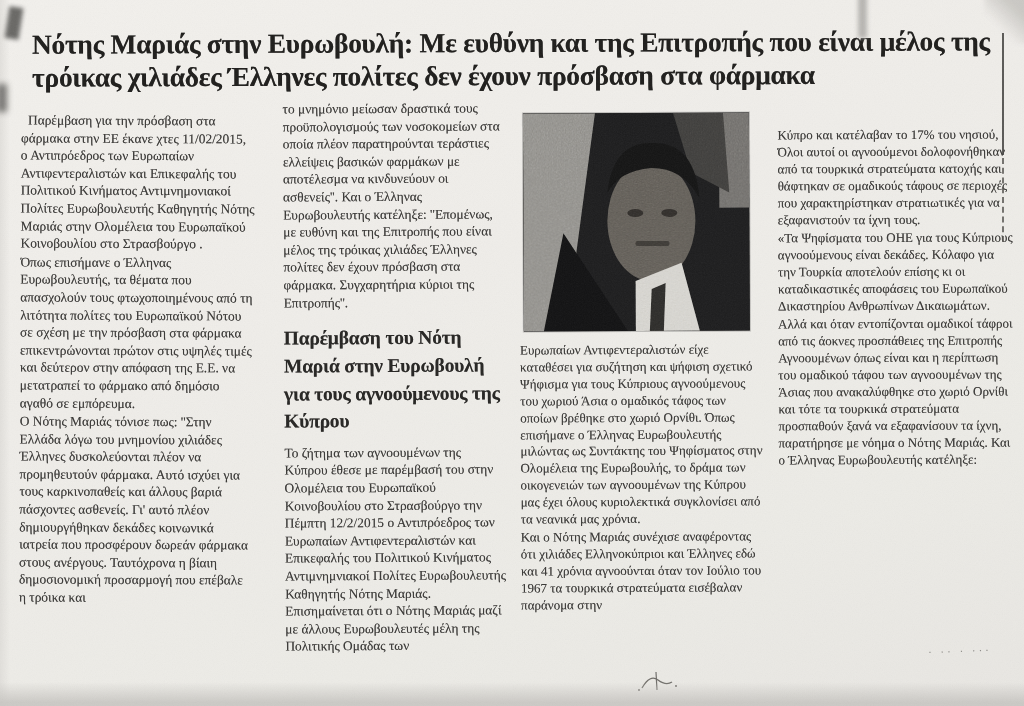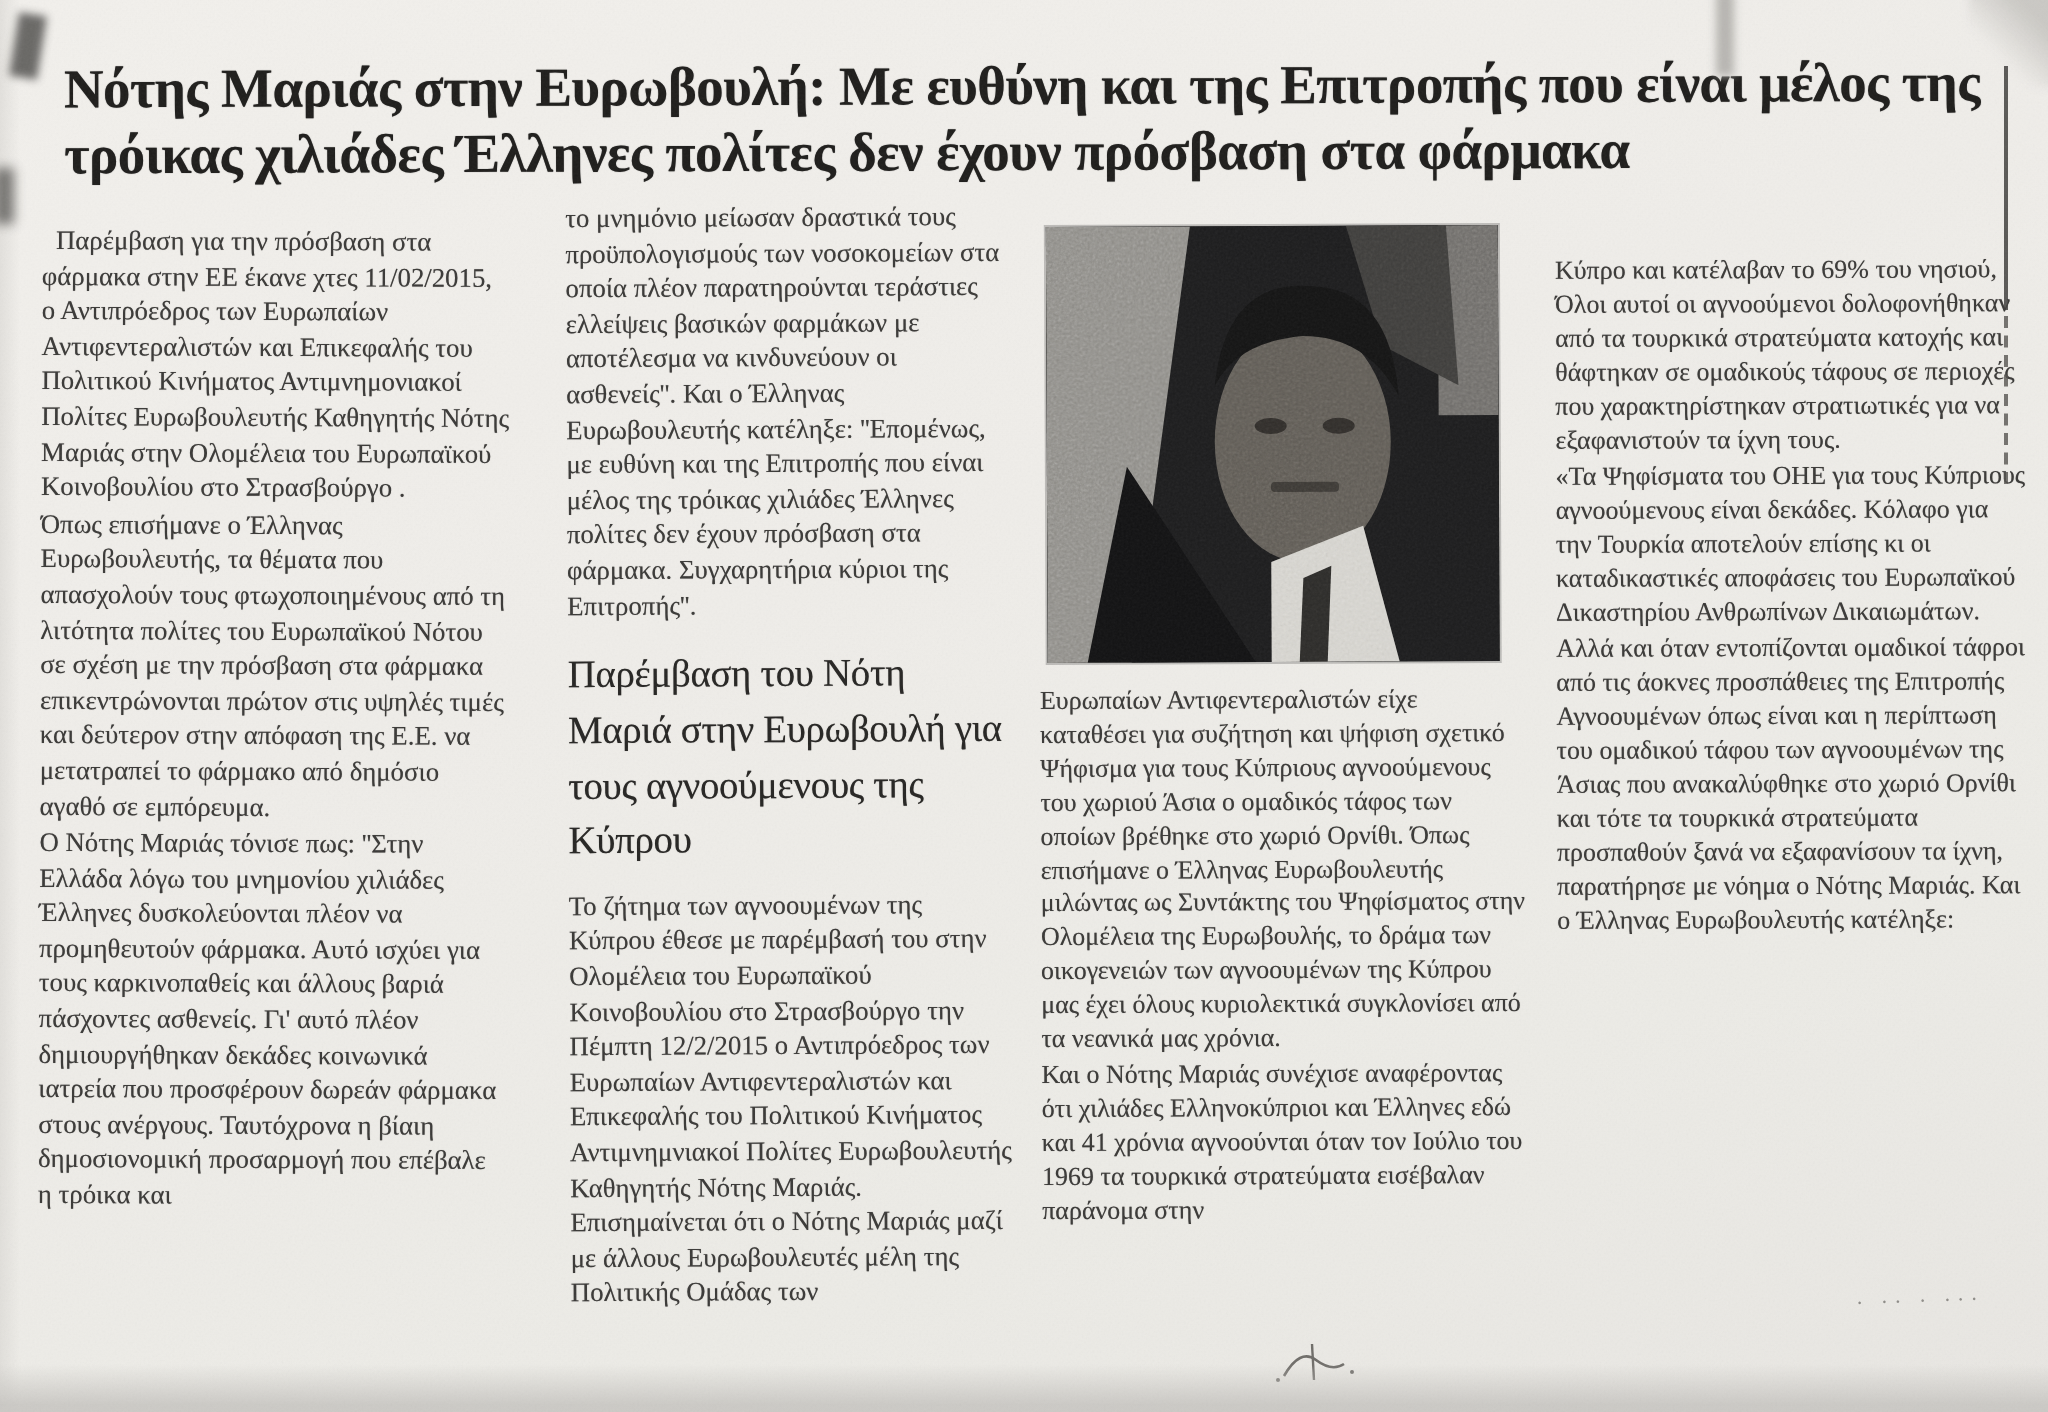--- a/index.html
+++ b/index.html
@@ -29,21 +29,21 @@
     text-shadow:0 0 0.4px rgba(58,57,55,.55);
   }
   .col p{margin:0 0 1px 0;}
   .col p.indent{text-indent:7px;margin-top:11px;}
   .col1{left:20px; top:101px; width:234px; transform:rotate(0.25deg);}
   .col2{left:284px;top:100px; width:221px; transform:rotate(-0.3deg);}
   .col3{left:520px;top:110px; width:243px; font-size:13px;line-height:16.9px; transform:rotate(-0.25deg);}
   .col4{left:778px;top:126px; width:236px; font-size:13px;line-height:17px;  transform:rotate(-0.2deg);}
   .subhead{
     margin:13px 0 9px 0;
-    font-size:19.5px;font-weight:normal;line-height:1.42;
+    font-size:19.5px;font-weight:bold;line-height:1.42;
     color:#262523;letter-spacing:-0.2px;
   }
   
   .photo{
     width:226px;height:218px;
     margin:3px 0 11px 4px;
     position:relative;
     background:#151515;
     box-shadow:0 0 0 1px rgba(40,40,40,.25);
   }
@@ -103,25 +103,25 @@
         <ellipse cx="146" cy="100" rx="8" ry="4" fill="#2e2b28"></ellipse>
         <rect x="112" y="128" width="34" height="5" fill="#3a3733" rx="2"></rect>
         <polygon points="112,168 158,150 176,218 112,218" fill="#d9d7d1"></polygon>
         <polygon points="128,176 142,170 140,218 126,218" fill="#2a2927"></polygon>
         <polygon points="40,120 104,218 20,218" fill="#101011"></polygon>
         <rect x="0" y="0" width="226" height="218" filter="url(#grain)" opacity="0.5" style="mix-blend-mode:overlay"></rect>
         <rect x="0" y="0" width="226" height="218" filter="url(#grain)" opacity="0.18" style="mix-blend-mode:multiply"></rect>
       </svg>
     </div>
     <p>Ευρωπαίων Αντιφεντεραλιστών είχε καταθέσει για συζήτηση και ψήφιση σχετικό Ψήφισμα για τους Κύπριους αγνοούμενους του χωριού Άσια ο ομαδικός τάφος των οποίων βρέθηκε στο χωριό Ορνίθι. Όπως επισήμανε ο Έλληνας Ευρωβουλευτής μιλώντας ως Συντάκτης του Ψηφίσματος στην Ολομέλεια της Ευρωβουλής, το δράμα των οικογενειών των αγνοουμένων της Κύπρου μας έχει όλους κυριολεκτικά  συγκλονίσει από τα νεανικά μας χρόνια.</p>
-    <p>Και ο Νότης Μαριάς συνέχισε αναφέροντας ότι χιλιάδες Ελληνοκύπριοι και Έλληνες εδώ και 41 χρόνια αγνοούνται όταν τον Ιούλιο του 1969 τα τουρκικά στρατεύματα εισέβαλαν παράνομα στην</p>
+    <p>Και ο Νότης Μαριάς συνέχισε αναφέροντας ότι χιλιάδες Ελληνοκύπριοι και Έλληνες εδώ και 41 χρόνια αγνοούνται όταν τον Ιούλιο του 1967 τα τουρκικά στρατεύματα εισέβαλαν παράνομα στην</p>
   </div>
 
   <div class="col col4">
-    <p>Κύπρο και κατέλαβαν το 69% του νησιού, Όλοι αυτοί οι αγνοούμενοι δολοφονήθηκαν από τα τουρκικά στρατεύματα κατοχής και θάφτηκαν σε ομαδικούς τάφους σε περιοχές  που χαρακτηρίστηκαν στρατιωτικές για να εξαφανιστούν  τα ίχνη τους.</p>
+    <p>Κύπρο και κατέλαβαν το 17% του νησιού, Όλοι αυτοί οι αγνοούμενοι δολοφονήθηκαν από τα τουρκικά στρατεύματα κατοχής και θάφτηκαν σε ομαδικούς τάφους σε περιοχές  που χαρακτηρίστηκαν στρατιωτικές για να εξαφανιστούν  τα ίχνη τους.</p>
     <p>«Τα Ψηφίσματα του ΟΗΕ για τους Κύπριους αγνοούμενους είναι δεκάδες. Κόλαφο για την Τουρκία αποτελούν επίσης κι οι καταδικαστικές αποφάσεις του Ευρωπαϊκού Δικαστηρίου Ανθρωπίνων Δικαιωμάτων.</p>
     <p>Αλλά και όταν εντοπίζονται ομαδικοί τάφροι από τις άοκνες προσπάθειες της Επιτροπής Αγνοουμένων όπως είναι και η περίπτωση του ομαδικού τάφου των αγνοουμένων της Άσιας που ανακαλύφθηκε στο χωριό Ορνίθι και τότε τα τουρκικά στρατεύματα προσπαθούν ξανά να εξαφανίσουν τα ίχνη, παρατήρησε με νόημα ο Νότης Μαριάς. Και ο Έλληνας Ευρωβουλευτής κατέληξε:</p>
   </div>
 
   <div class="artifact left-edge"></div>
   <div class="artifact mark-topleft"></div>
   <div class="artifact mark-left2"></div>
   <div class="artifact streak-top"></div>
   <div class="artifact corner-tr"></div>
   <div class="artifact vline-solid"></div>

